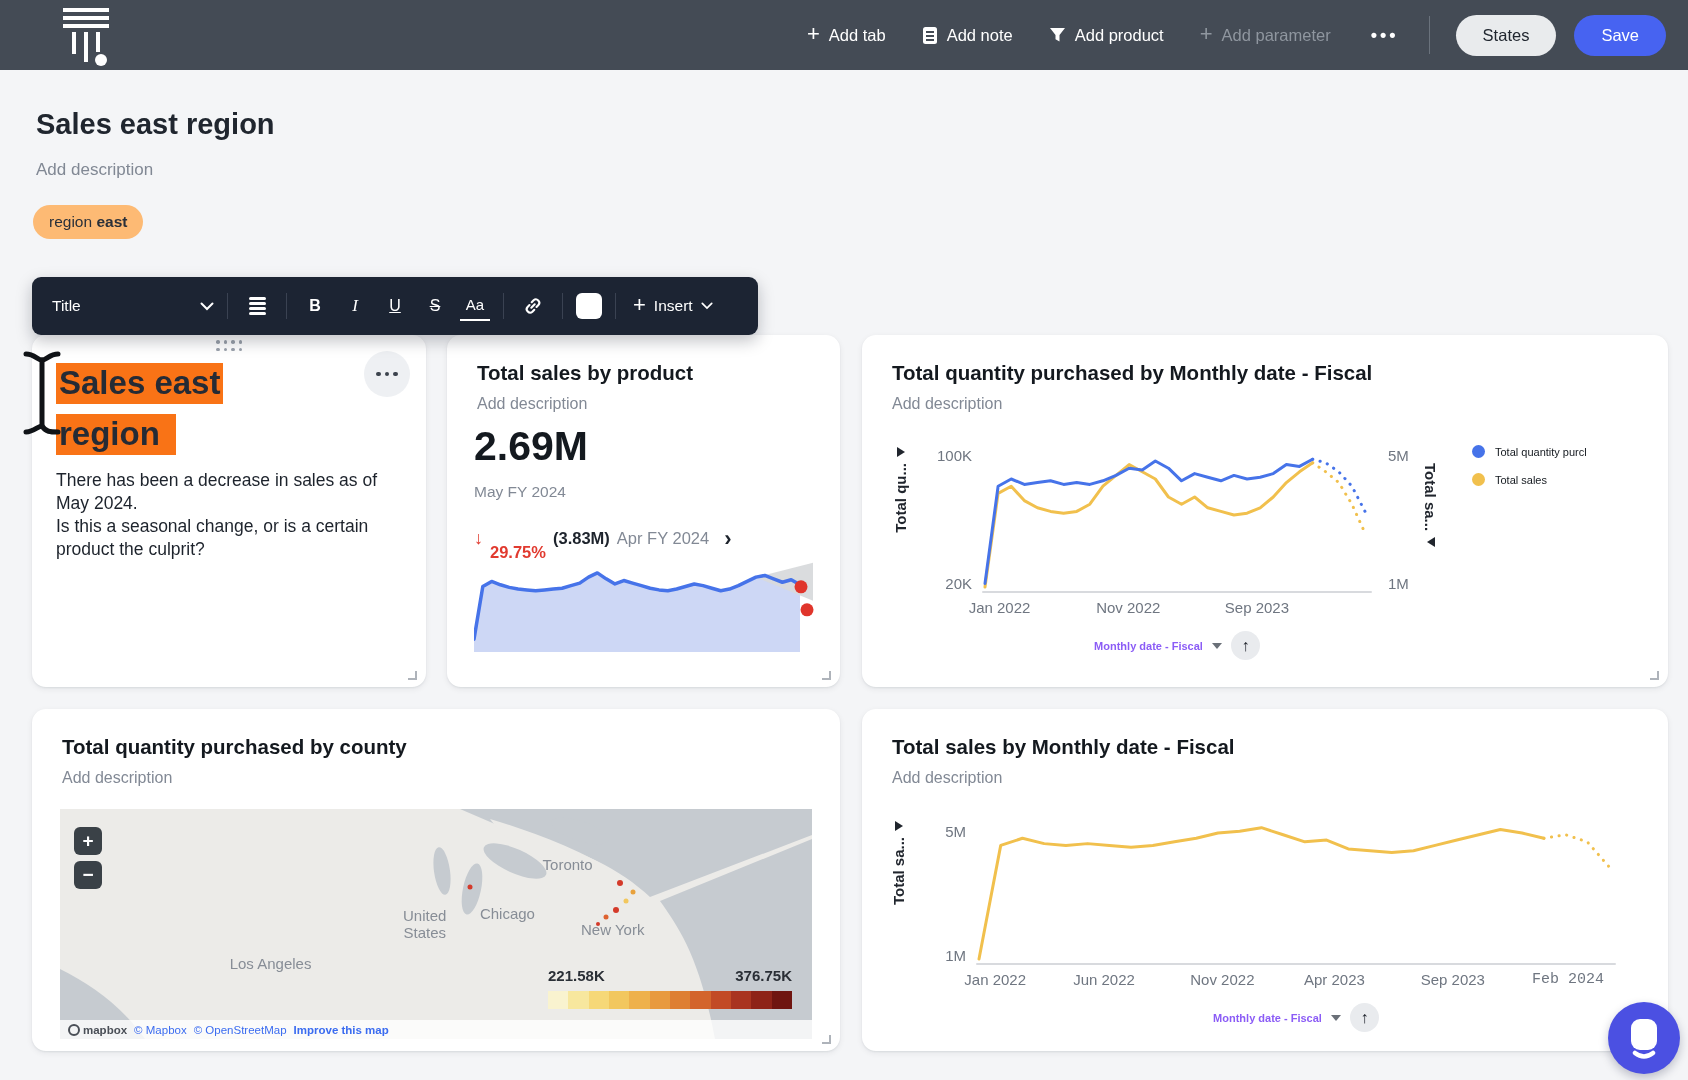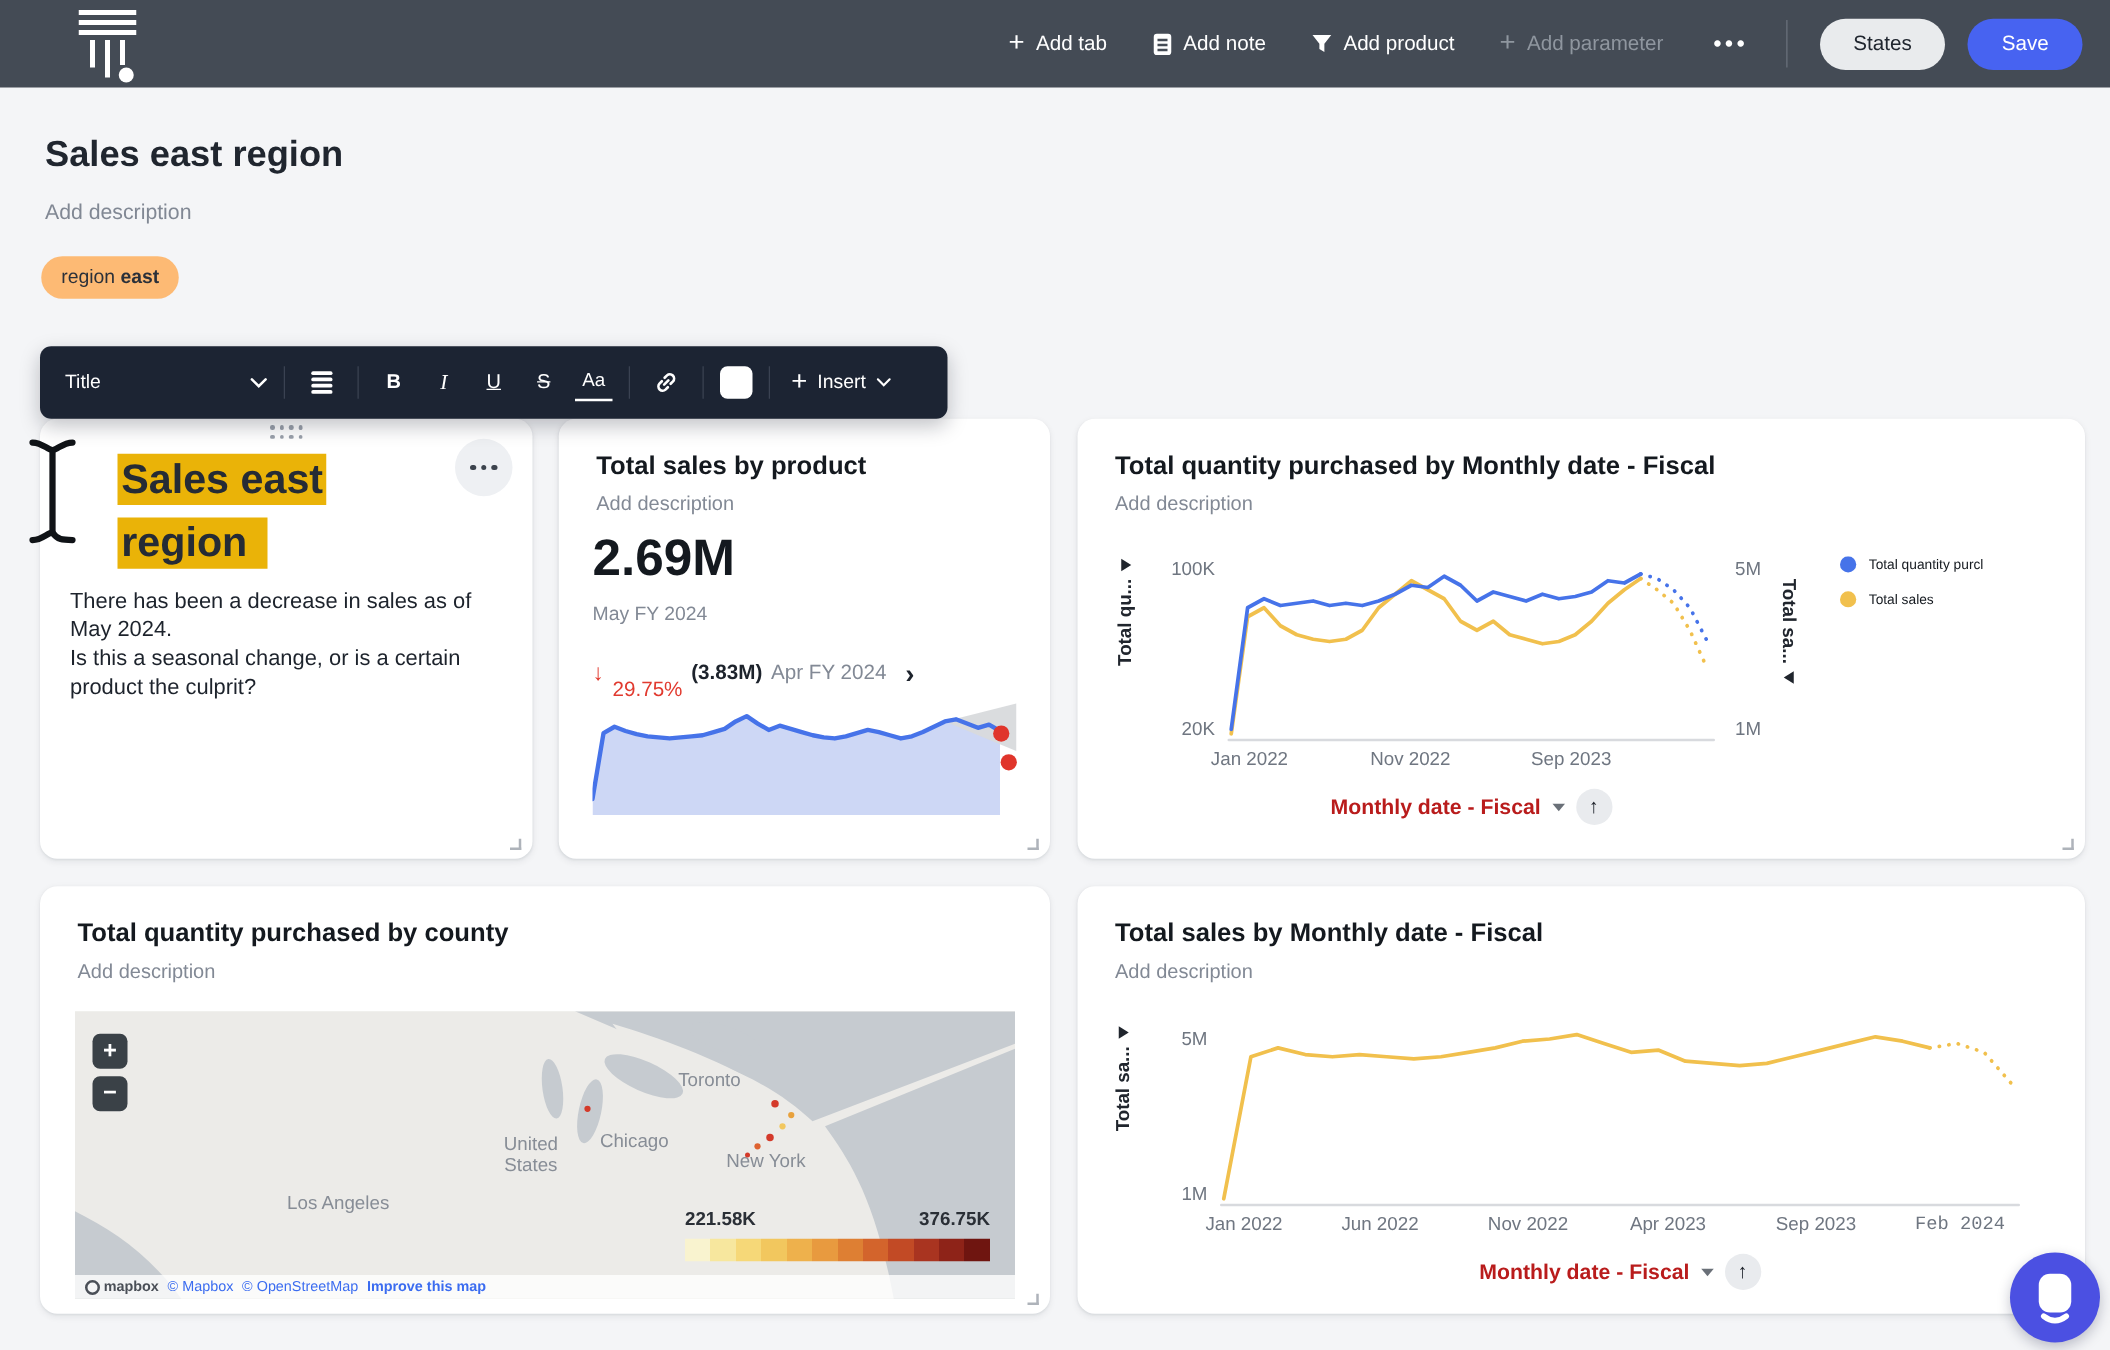--- a/index.html
+++ b/index.html
@@ -60,34 +60,34 @@
   
   .card-text{left:32px;top:335px;width:394px;height:352px;}
   .drag-dots{position:absolute;left:50%;top:5px;transform:translateX(-50%);
     display:grid;grid-template-columns:repeat(4,1fr);gap:4px;cursor:grab;}
   .drag-dots i{width:3.5px;height:3.5px;border-radius:50%;background:#9aa1ab;}
   .menu-btn{position:absolute;right:16px;top:16px;width:46px;height:46px;border-radius:50%;
     background:#eef0f3;display:flex;align-items:center;justify-content:center;gap:4px;cursor:pointer;}
   .menu-btn i{width:4.5px;height:4.5px;border-radius:50%;background:#3c434d;}
   .tc-heading{position:absolute;left:24px;top:22px;font-size:33px;font-weight:700;
     line-height:1.55;color:#252b35;}
-  .hl{background:#eab308;padding:1px 3px 3px 3px;margin-left:38px;}
+  .hl{background:#f97316;padding:1px 3px 3px 3px;}
   .hl2{padding-right:16px;}
   .tc-p{position:absolute;left:24px;width:330px;font-size:17.5px;line-height:1.32;color:#1d232c;}
   .tc-p1{top:134px;}
   .tc-p2{top:180px;}
   .ibeam{position:absolute;left:-12px;top:14px;z-index:45;}
 
   
   .card-metric{left:447px;top:335px;width:393px;height:352px;overflow:hidden;}
   .m-value{position:absolute;left:27px;top:88px;font-size:41px;font-weight:800;color:#14191f;}
   .m-period{position:absolute;left:27px;top:148px;font-size:15.5px;color:#828995;}
   .m-change{position:absolute;left:27px;top:180px;display:flex;align-items:center;gap:7px;font-size:16.5px;}
   .m-down{color:#e13a2f;font-weight:700;font-size:18px;}
-  .m-pct{color:#e13a2f;font-weight:400;margin-top:28px;}
+  .m-pct{color:#e13a2f;font-weight:700;margin-top:28px;}
   .m-abs{color:#1d232c;font-weight:700;}
   .m-cmp{color:#828995;}
   .m-chev{font-size:22px;font-weight:700;color:#1d232c;margin-left:8px;cursor:pointer;line-height:1;}
   .sparkbox{position:absolute;left:27px;top:220px;width:340px;height:97px;}
 
   
   .card-chart-top{left:862px;top:335px;width:806px;height:352px;overflow:hidden;}
   .card-chart-bottom{left:862px;top:709px;width:806px;height:342px;overflow:hidden;}
   .axis-lbl{position:absolute;font-size:15px;color:#6f7681;white-space:nowrap;}
   .r-align{width:50px;text-align:right;}
@@ -97,21 +97,21 @@
   .xticks span{position:absolute;transform:translateX(-50%);font-size:15px;color:#6f7681;white-space:nowrap;}
   .vlabel{position:absolute;display:flex;flex-direction:column;align-items:center;gap:6px;}
   .vtext{writing-mode:vertical-rl;transform:rotate(180deg);font-size:15px;font-weight:700;color:#20252d;}
   .vtext.down{transform:none;}
   .tri-r{width:0;height:0;border-left:8px solid #20252d;border-top:5.5px solid transparent;border-bottom:5.5px solid transparent;cursor:pointer;}
   .tri-l{width:0;height:0;border-right:8px solid #20252d;border-top:5.5px solid transparent;border-bottom:5.5px solid transparent;cursor:pointer;}
   .legend{position:absolute;display:flex;flex-direction:column;gap:15px;width:196px;overflow:hidden;}
   .legend .li{display:flex;align-items:center;gap:10px;font-size:11px;color:#14191f;white-space:nowrap;cursor:pointer;}
   .legend .dot{width:13px;height:13px;border-radius:50%;flex:0 0 13px;}
   .cfooter{position:absolute;display:flex;align-items:center;justify-content:center;gap:9px;}
-  .cfooter .flabel{font-size:17px;font-weight:700;color:#b91c1c;cursor:pointer;}
+  .cfooter .flabel{font-size:11px;font-weight:700;color:#8b5cf6;cursor:pointer;}
   .caret-down{width:0;height:0;border-top:6px solid #6a7078;border-left:5px solid transparent;border-right:5px solid transparent;cursor:pointer;}
   .upbtn{width:29px;height:29px;border-radius:50%;background:#e9ebee;display:flex;align-items:center;
     justify-content:center;font-size:16px;font-weight:700;color:#20252d;cursor:pointer;}
 
   
   .card-map{left:32px;top:709px;width:808px;height:342px;overflow:hidden;}
   .mapbox{position:absolute;left:28px;top:100px;width:752px;height:230px;background:#ecebe8;overflow:hidden;}
   .city{position:absolute;transform:translate(-50%,-50%);font-size:15px;color:#878d96;white-space:nowrap;text-align:center;}
   .mpoint{position:absolute;border-radius:50%;transform:translate(-50%,-50%);}
   .zoombtns{position:absolute;left:14px;top:18px;display:flex;flex-direction:column;gap:6px;z-index:5;}

